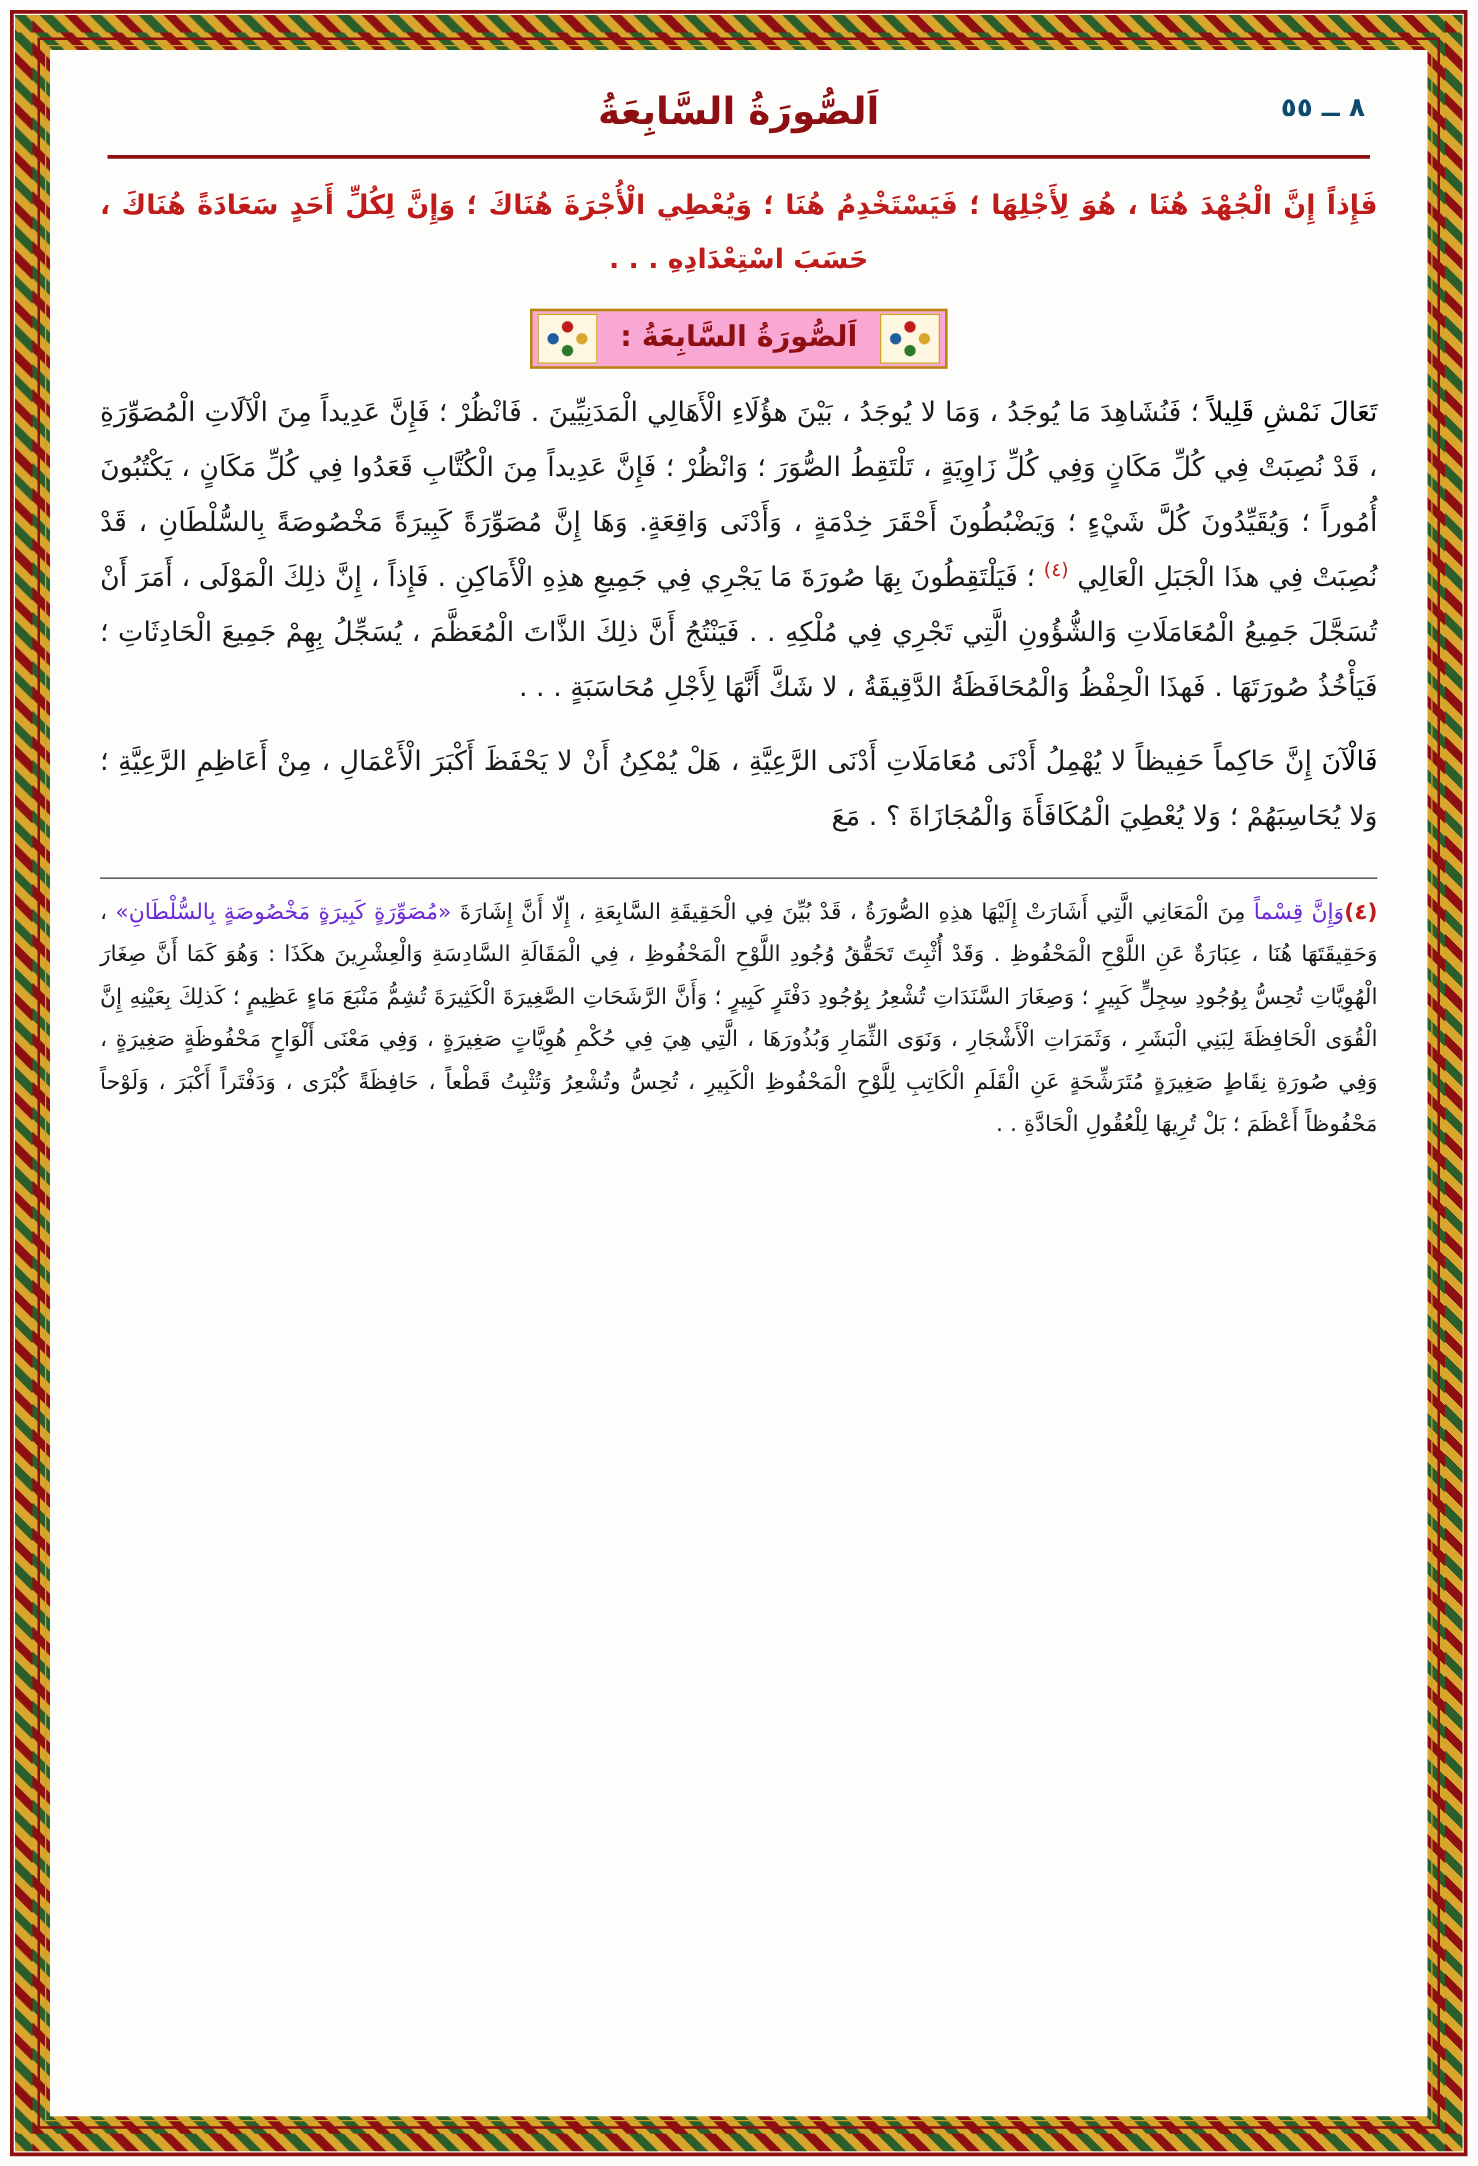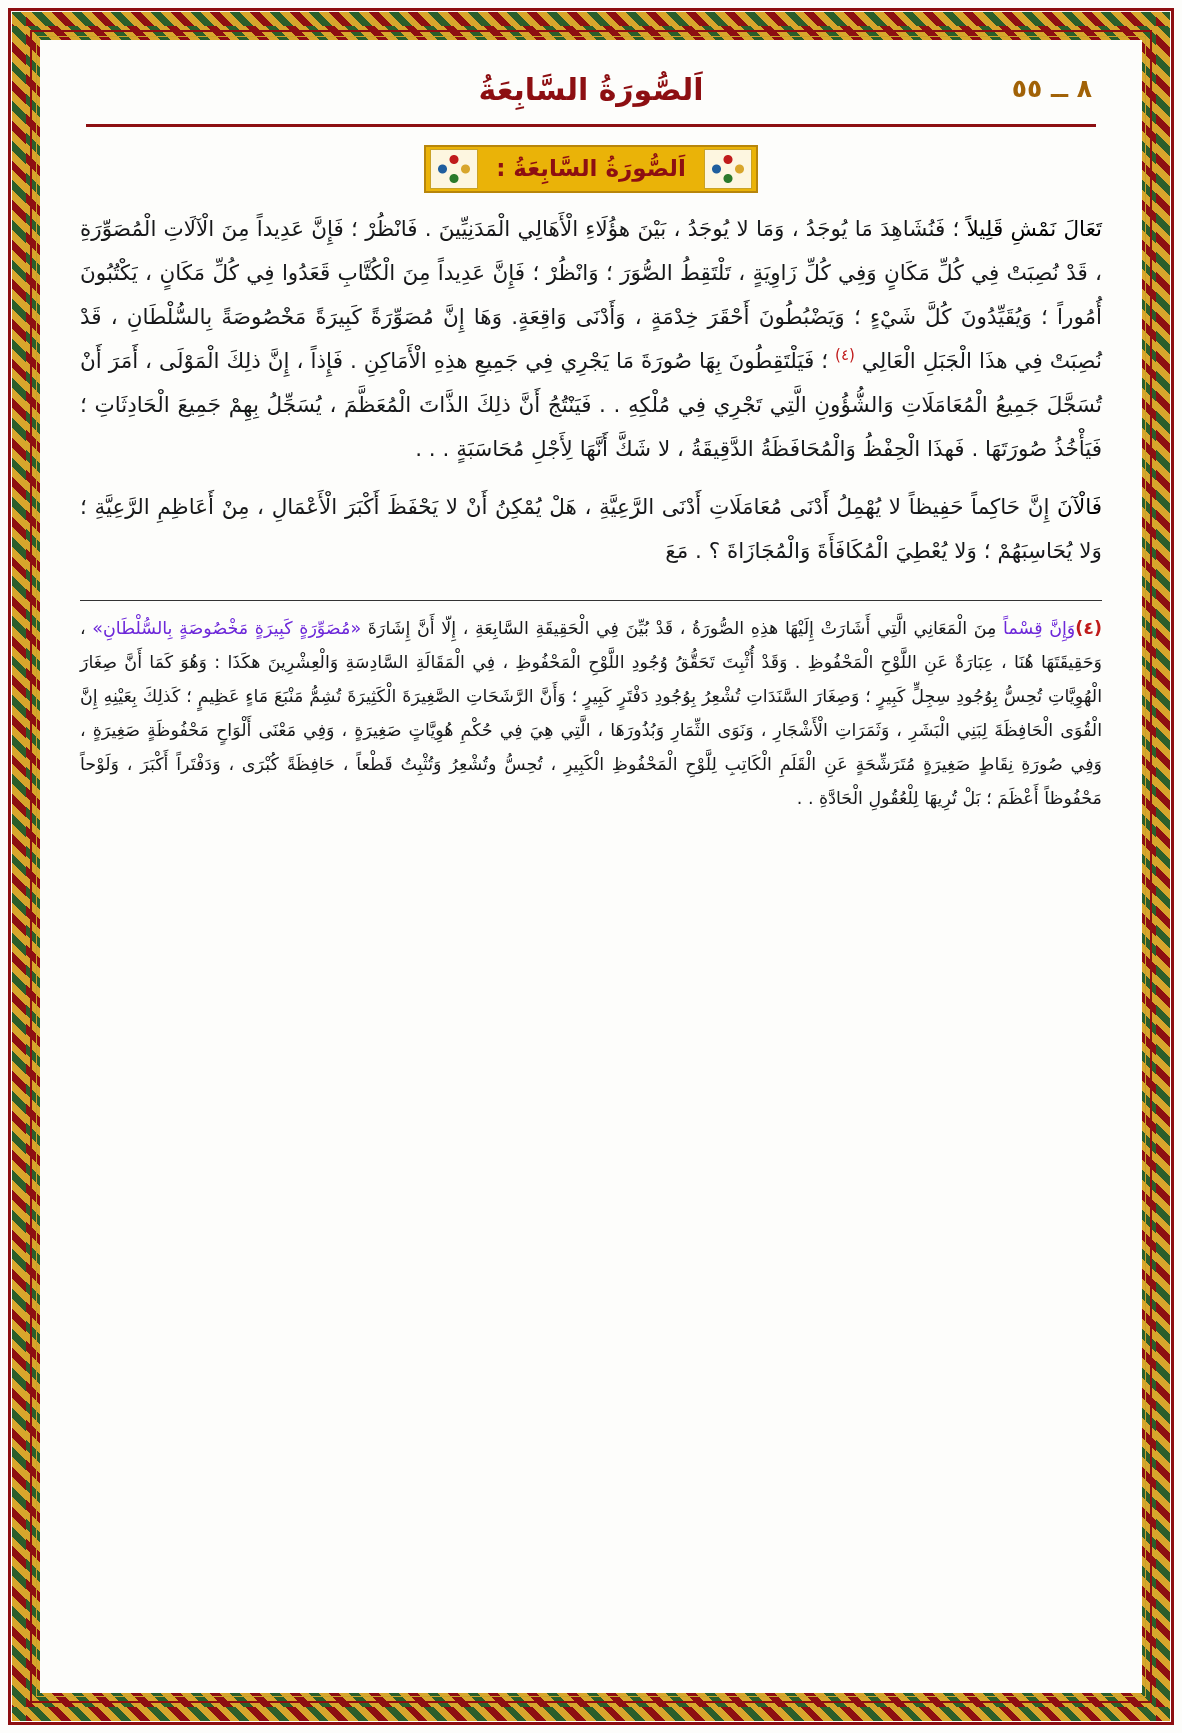--- a/index.html
+++ b/index.html
@@ -68,22 +68,22 @@
 
   
   .header {
     position: relative;
     height: 56px;
   }
   .page-no {
     position: absolute;
     right: 10px;
     top: 12px;
-    color: #a16207;
-    font-size: 25px;
+    color: #0c4a6e;
+    font-size: 21px;
     font-weight: bold;
     letter-spacing: 1px;
   }
   .head-title {
     text-align: center;
     color: #8d0f12;
     font-size: 30px;
     font-weight: bold;
     padding-top: 10px;
   }
@@ -128,21 +128,21 @@
   .section-heading {
     display: flex;
     justify-content: center;
     align-items: center;
     margin: 18px 0 14px 0;
   }
   .orn-box {
     display: flex;
     align-items: center;
     border: 2px solid #b8860b;
-    background: #eab308;
+    background: #f9a8d4;
     height: 44px;
     padding: 0 4px;
   }
   .orn-side {
     width: 46px;
     height: 38px;
     background-image:
       radial-gradient(circle at 25% 50%, #1f5e9e 0 4px, transparent 5px),
       radial-gradient(circle at 50% 25%, #c01b1b 0 4px, transparent 5px),
       radial-gradient(circle at 50% 75%, #2b7a2b 0 4px, transparent 5px),
@@ -207,20 +207,21 @@
 
     <div class="header">
       <div class="page-no">٨ ــ ٥٥</div>
       <div class="head-title">اَلصُّورَةُ السَّابِعَةُ</div>
     </div>
     <div class="head-rule"></div>
 
     <div class="body-text">
 
 
+      <p class="redline">فَإِذاً إِنَّ الْجُهْدَ هُنَا ، هُوَ لِأَجْلِهَا ؛ فَيَسْتَخْدِمُ هُنَا ؛ وَيُعْطِي الْأُجْرَةَ هُنَاكَ ؛ وَإِنَّ لِكُلِّ أَحَدٍ سَعَادَةً هُنَاكَ ، حَسَبَ اسْتِعْدَادِهِ . . .</p>
 
       <div class="section-heading">
         <div class="orn-box">
           <span class="orn-side"></span>
           <span class="orn-title">اَلصُّورَةُ السَّابِعَةُ :</span>
           <span class="orn-side"></span>
         </div>
       </div>
 
       <p class="p-just"><span class="red">تَعَالَ نَمْشِ قَلِيلاً</span><span> ؛ فَنُشَاهِدَ مَا يُوجَدُ ، وَمَا لا يُوجَدُ ، بَيْنَ هؤُلَاءِ الْأَهَالِي الْمَدَنِيِّينَ . فَانْظُرْ ؛ فَإِنَّ عَدِيداً مِنَ الْآلَاتِ الْمُصَوِّرَةِ ، قَدْ نُصِبَتْ فِي كُلِّ مَكَانٍ وَفِي كُلِّ زَاوِيَةٍ ، تَلْتَقِطُ الصُّوَرَ ؛ وَانْظُرْ ؛ فَإِنَّ عَدِيداً مِنَ الْكُتَّابِ قَعَدُوا فِي كُلِّ مَكَانٍ ، يَكْتُبُونَ أُمُوراً ؛ وَيُقَيِّدُونَ كُلَّ شَيْءٍ ؛ وَيَضْبُطُونَ أَحْقَرَ خِدْمَةٍ ، وَأَدْنَى وَاقِعَةٍ. وَهَا إِنَّ مُصَوِّرَةً كَبِيرَةً مَخْصُوصَةً بِالسُّلْطَانِ ، قَدْ نُصِبَتْ فِي هذَا الْجَبَلِ الْعَالِي </span><span class="sup-ref">(٤)</span><span> ؛ فَيَلْتَقِطُونَ بِهَا صُورَةَ مَا يَجْرِي فِي جَمِيعِ هذِهِ الْأَمَاكِنِ . فَإِذاً ، إِنَّ ذلِكَ الْمَوْلَى ، أَمَرَ أَنْ تُسَجَّلَ جَمِيعُ الْمُعَامَلَاتِ وَالشُّؤُونِ الَّتِي تَجْرِي فِي مُلْكِهِ . . فَيَنْتُجُ أَنَّ ذلِكَ الذَّاتَ الْمُعَظَّمَ ، يُسَجِّلُ بِهِمْ جَمِيعَ الْحَادِثَاتِ ؛ فَيَأْخُذُ صُورَتَهَا . فَهذَا الْحِفْظُ وَالْمُحَافَظَةُ الدَّقِيقَةُ ، لا شَكَّ أَنَّهَا لِأَجْلِ مُحَاسَبَةٍ . . .</span></p>

